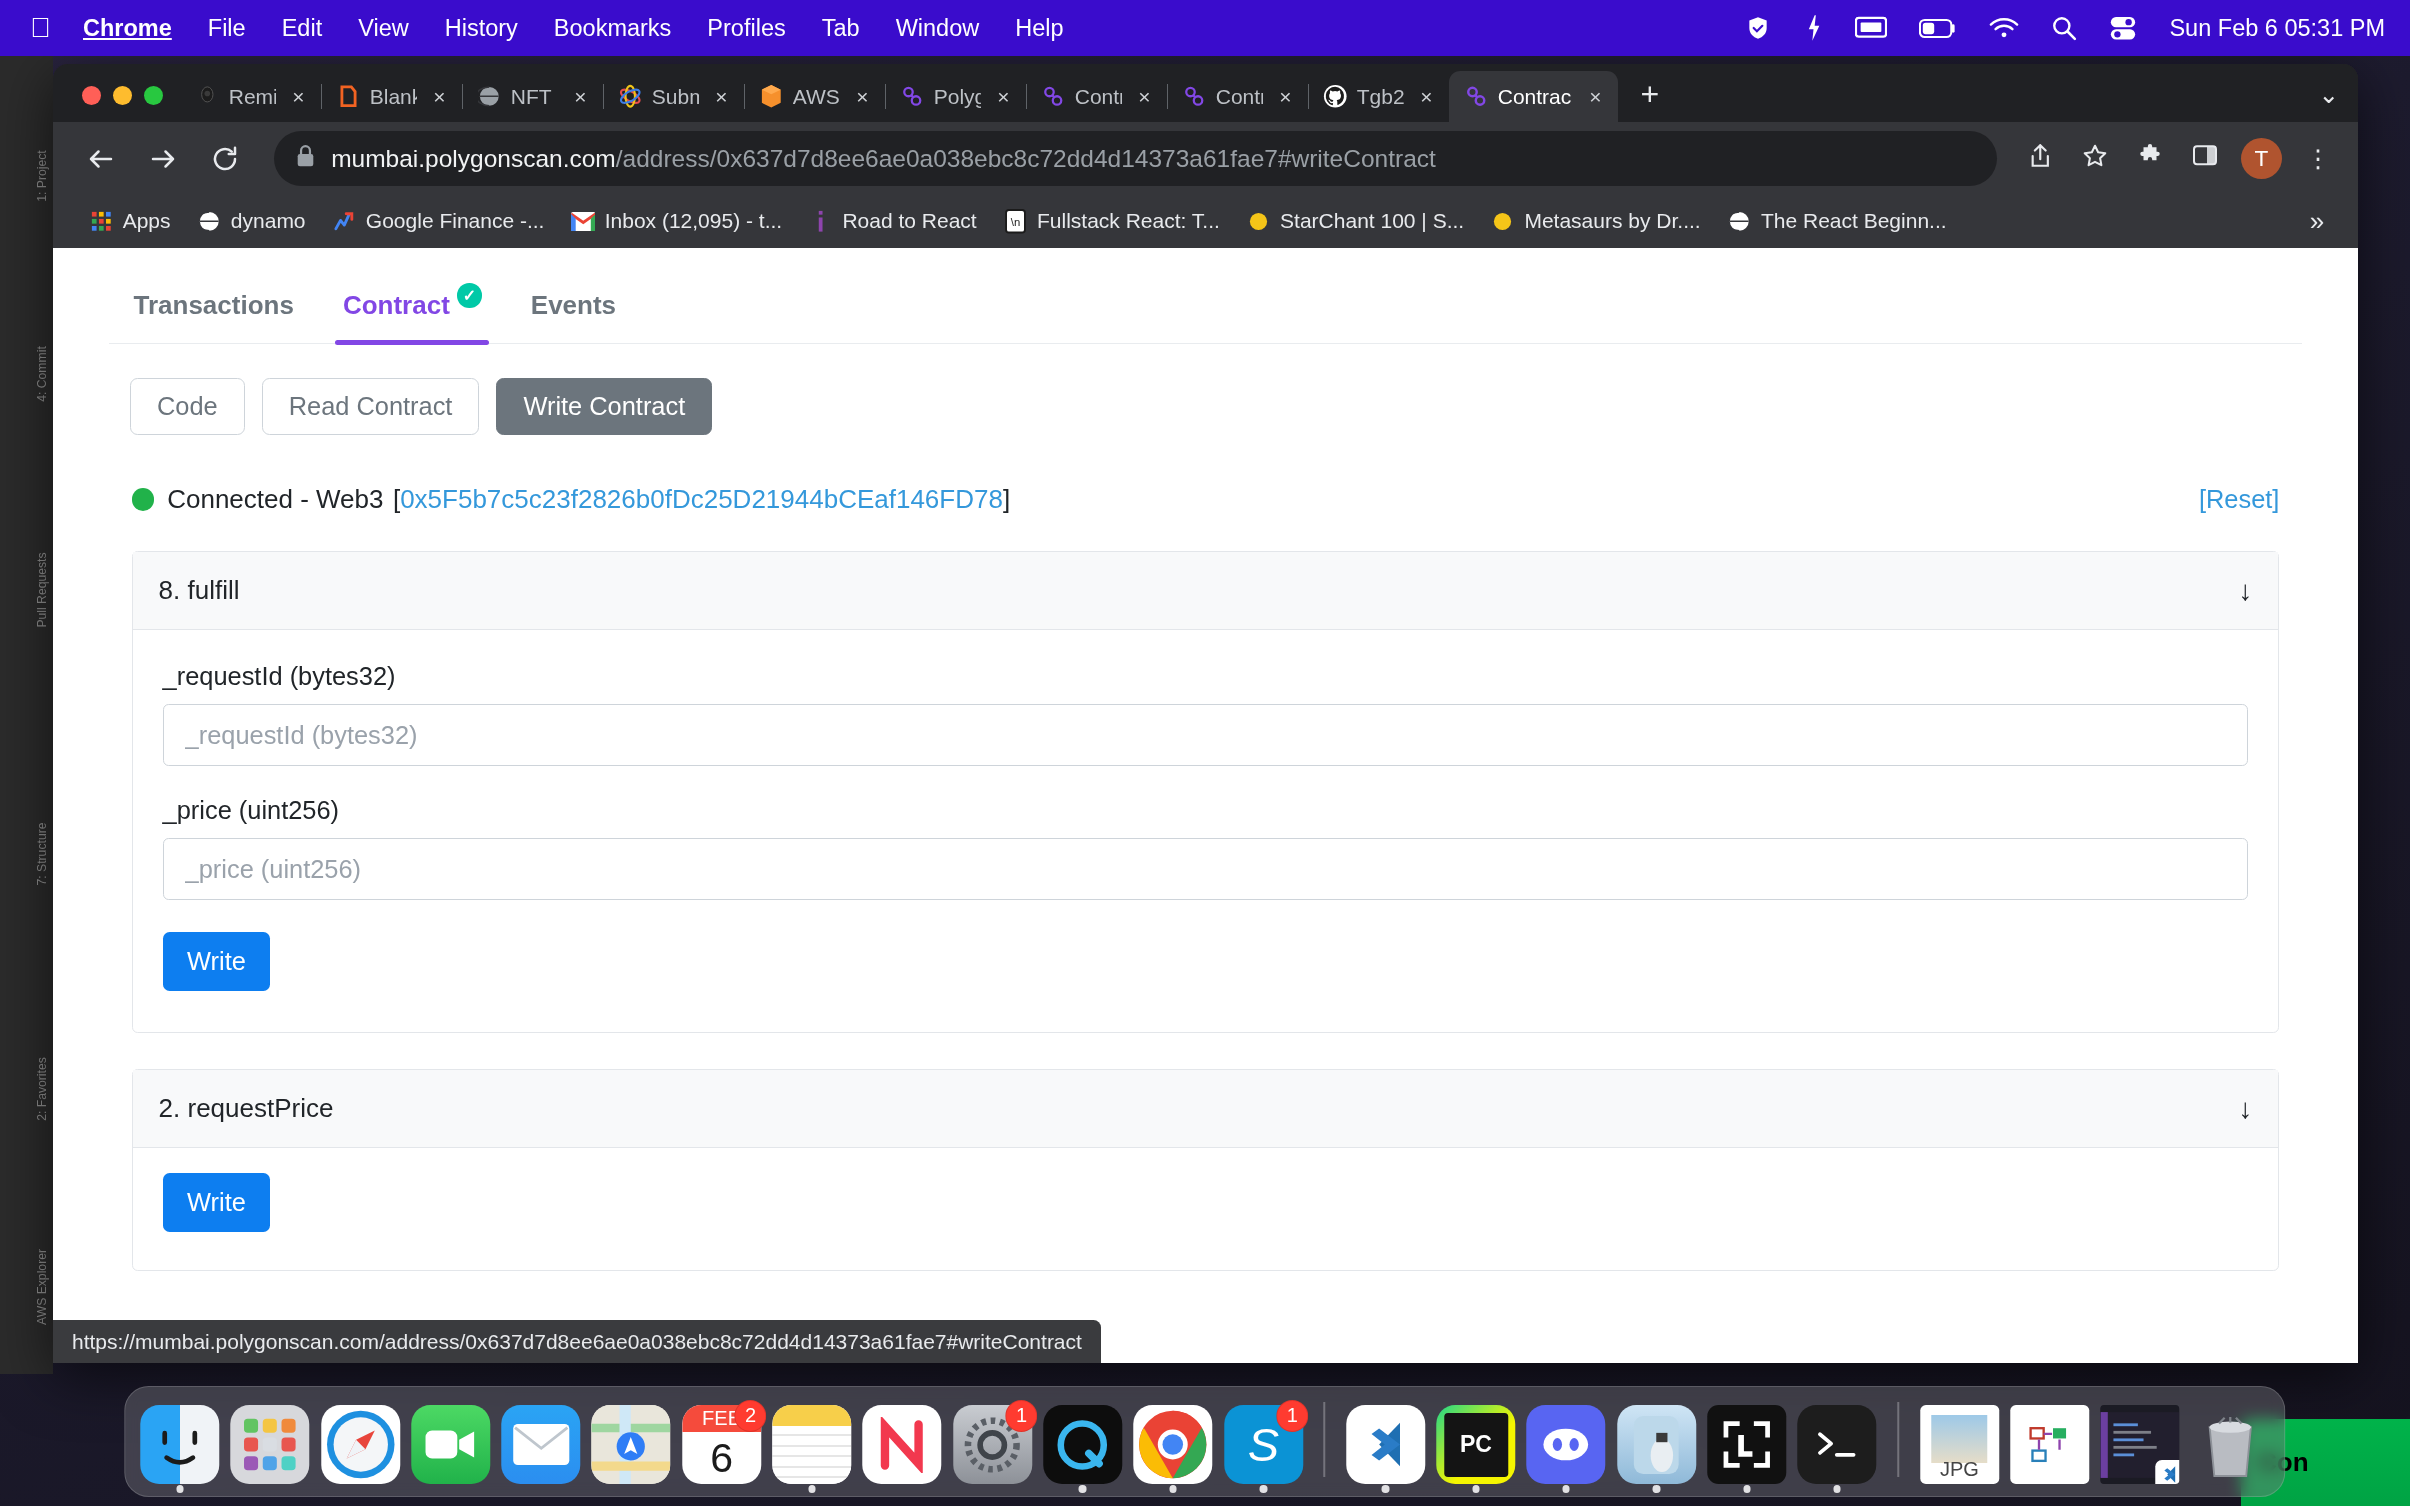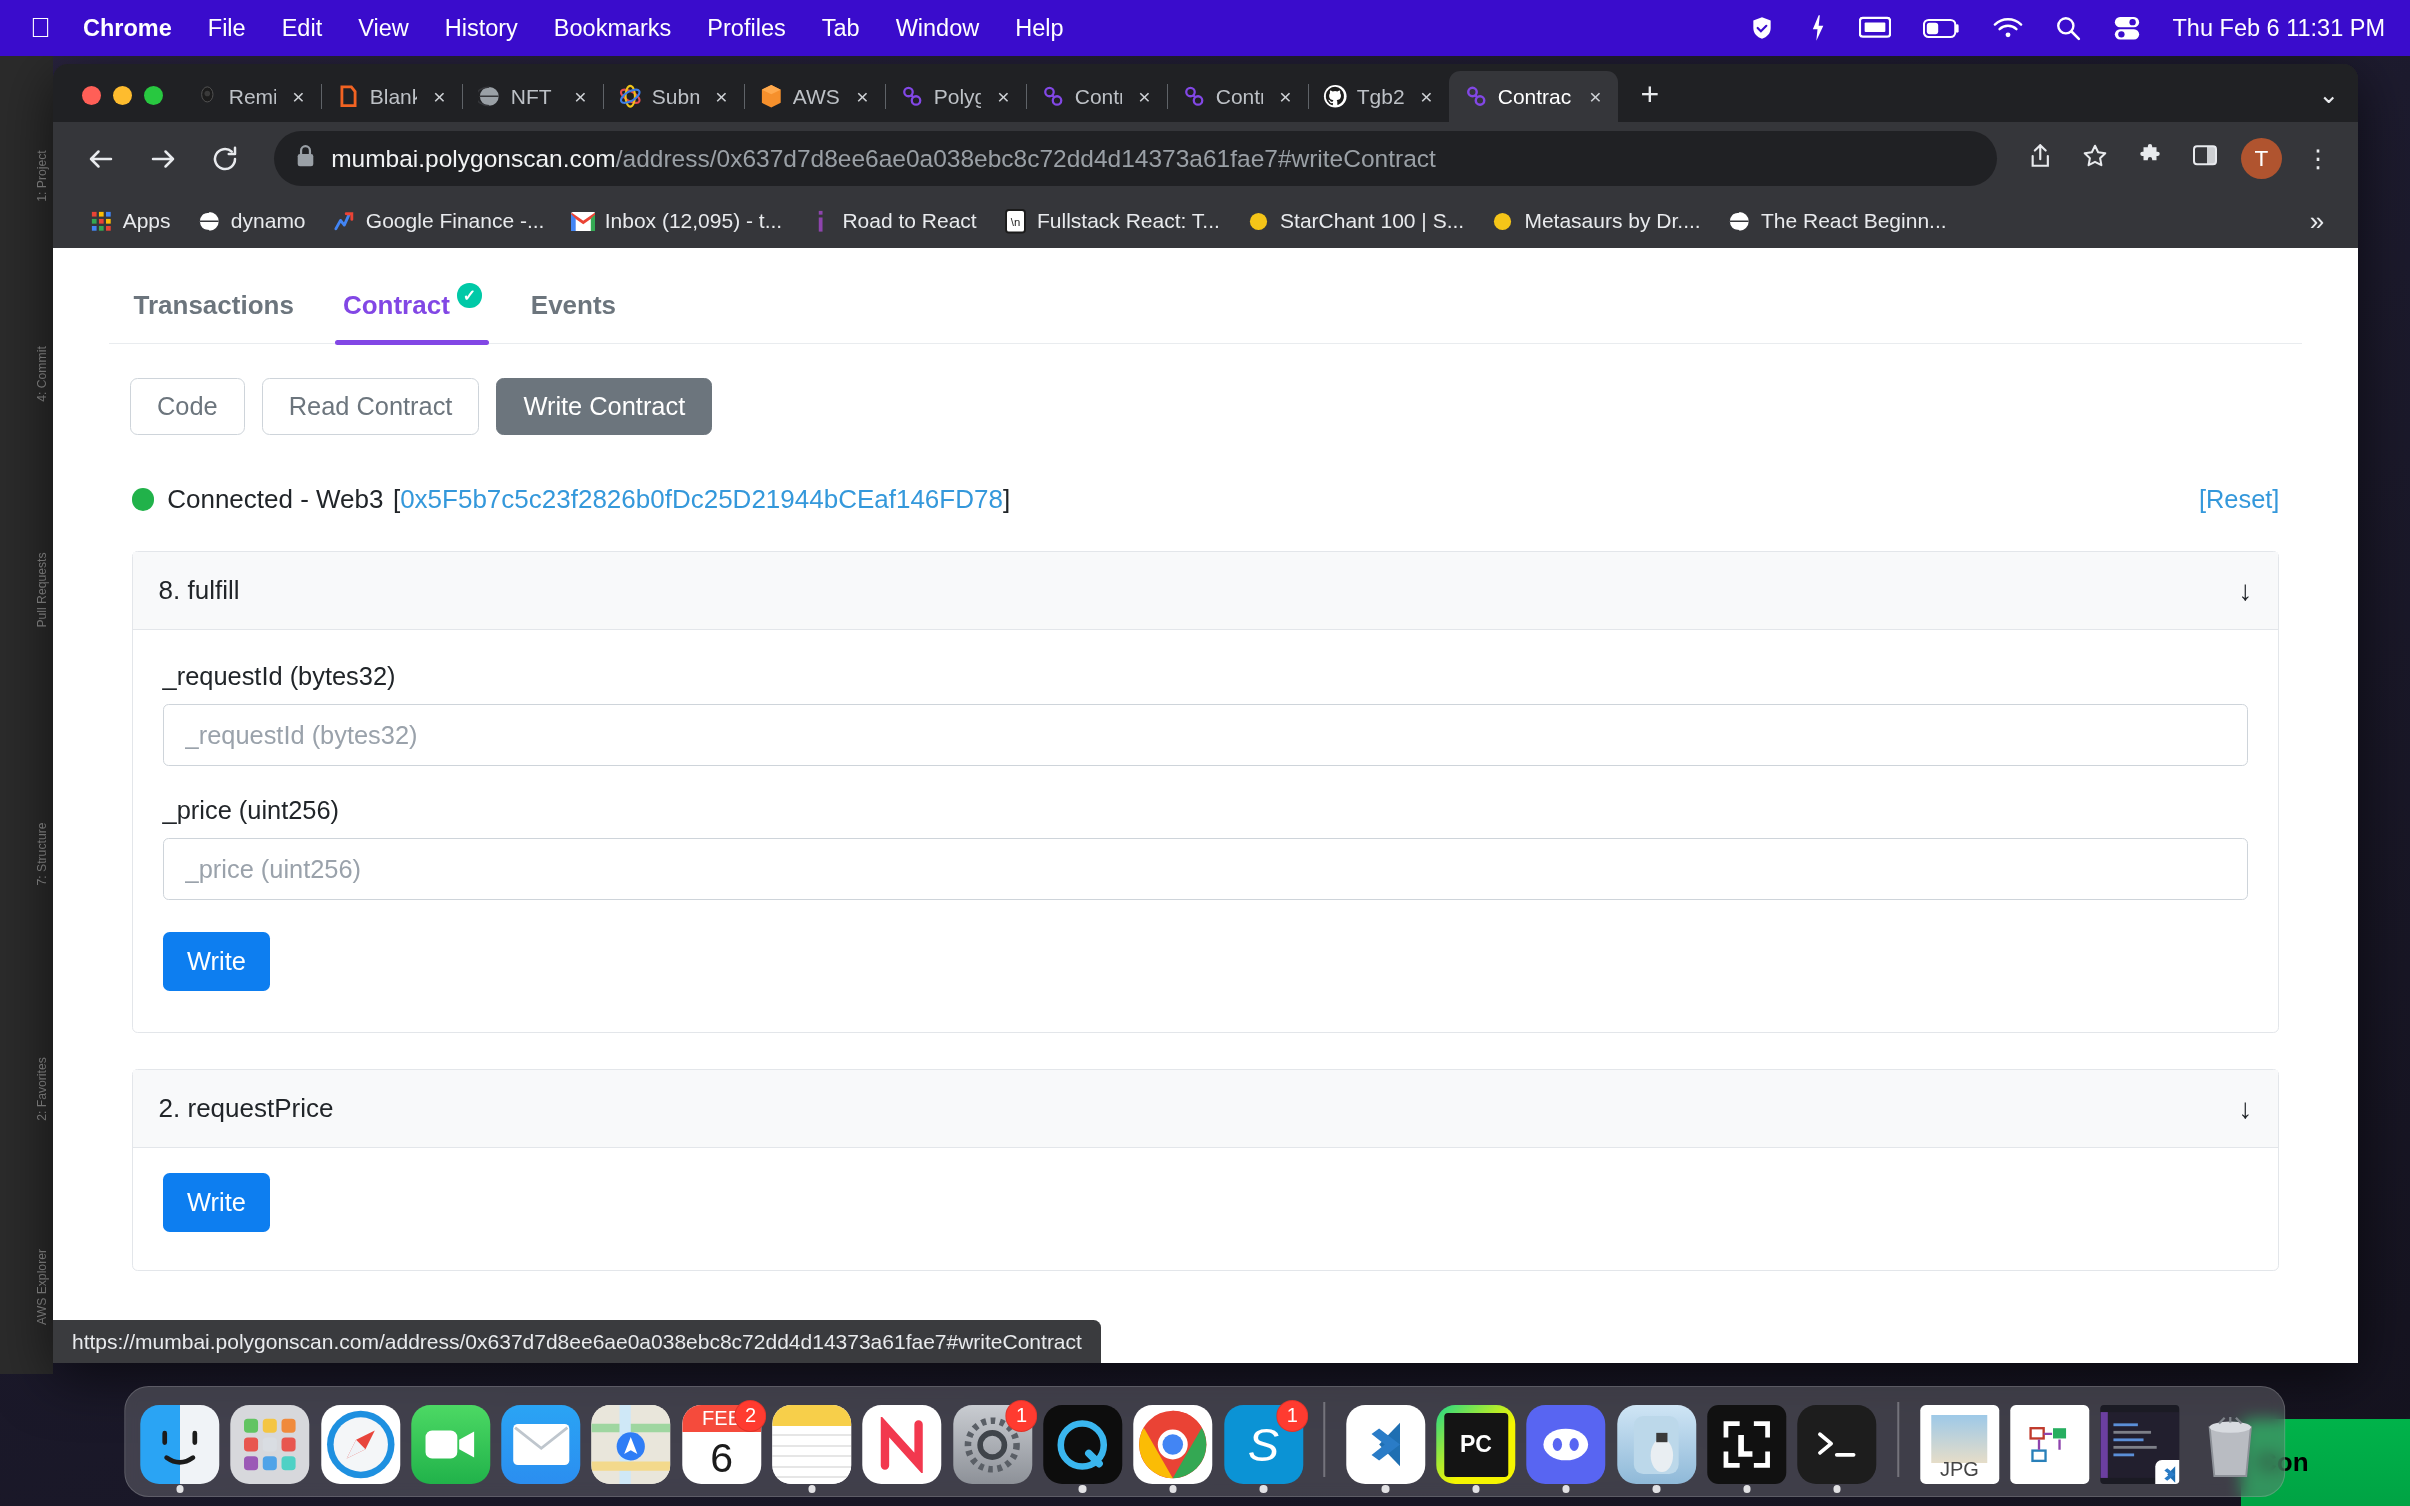--- a/index.html
+++ b/index.html
@@ -19,21 +19,21 @@
   
   #menubar {
     position: absolute; top: 0; left: 0; width: 2411px; height: 56px;
     background: #3a0ccc;
     display: flex; align-items: center;
     color: #fff; font-size: 23.5px;
     z-index: 60;
   }
   .apple-logo { margin-left: 30px; margin-right: 32px; font-size: 28px; line-height: 1; }
   .menu-item { margin-right: 36px; white-space: nowrap; }
-  .menu-item.bold { font-weight: bold; }
+  .menu-item.bold { font-weight: bold; text-decoration: underline; }
   #menubar-right { margin-left: auto; display: flex; align-items: center; gap: 32px; padding-right: 26px; }
   .mb-icon { display:inline-flex; align-items:center; justify-content:center; }
   .mb-clock { font-size: 23.5px; white-space: nowrap; }
 
   
   #browser {
     position: absolute;
     left: 53px; top: 64px; width: 2305px; height: 1299px;
     background: #292a2d;
     border-radius: 15px 15px 0 0;
@@ -244,21 +244,21 @@
         </svg>
     </span>
     <span class="mb-icon">
       <svg width="28" height="24.5" viewBox="0 0 30 26">
           <rect x="2" y="1" width="26" height="11" rx="5.5" fill="#fff"></rect>
           <circle cx="21" cy="6.5" r="3.4" fill="#3a0ccc"></circle>
           <rect x="2" y="14" width="26" height="11" rx="5.5" fill="#fff"></rect>
           <circle cx="9" cy="19.5" r="3.4" fill="#3a0ccc"></circle>
         </svg>
     </span>
-    <span class="mb-clock">Thu Feb 6  11:31 PM</span>
+    <span class="mb-clock">Sun Feb 6  05:31 PM</span>
   </div>
 </div>
 
 <div id="browser">
 
   <div id="tabstrip">
     <div class="traffic">
       <span class="tl red"></span>
       <span class="tl yellow"></span>
       <span class="tl green"></span>

